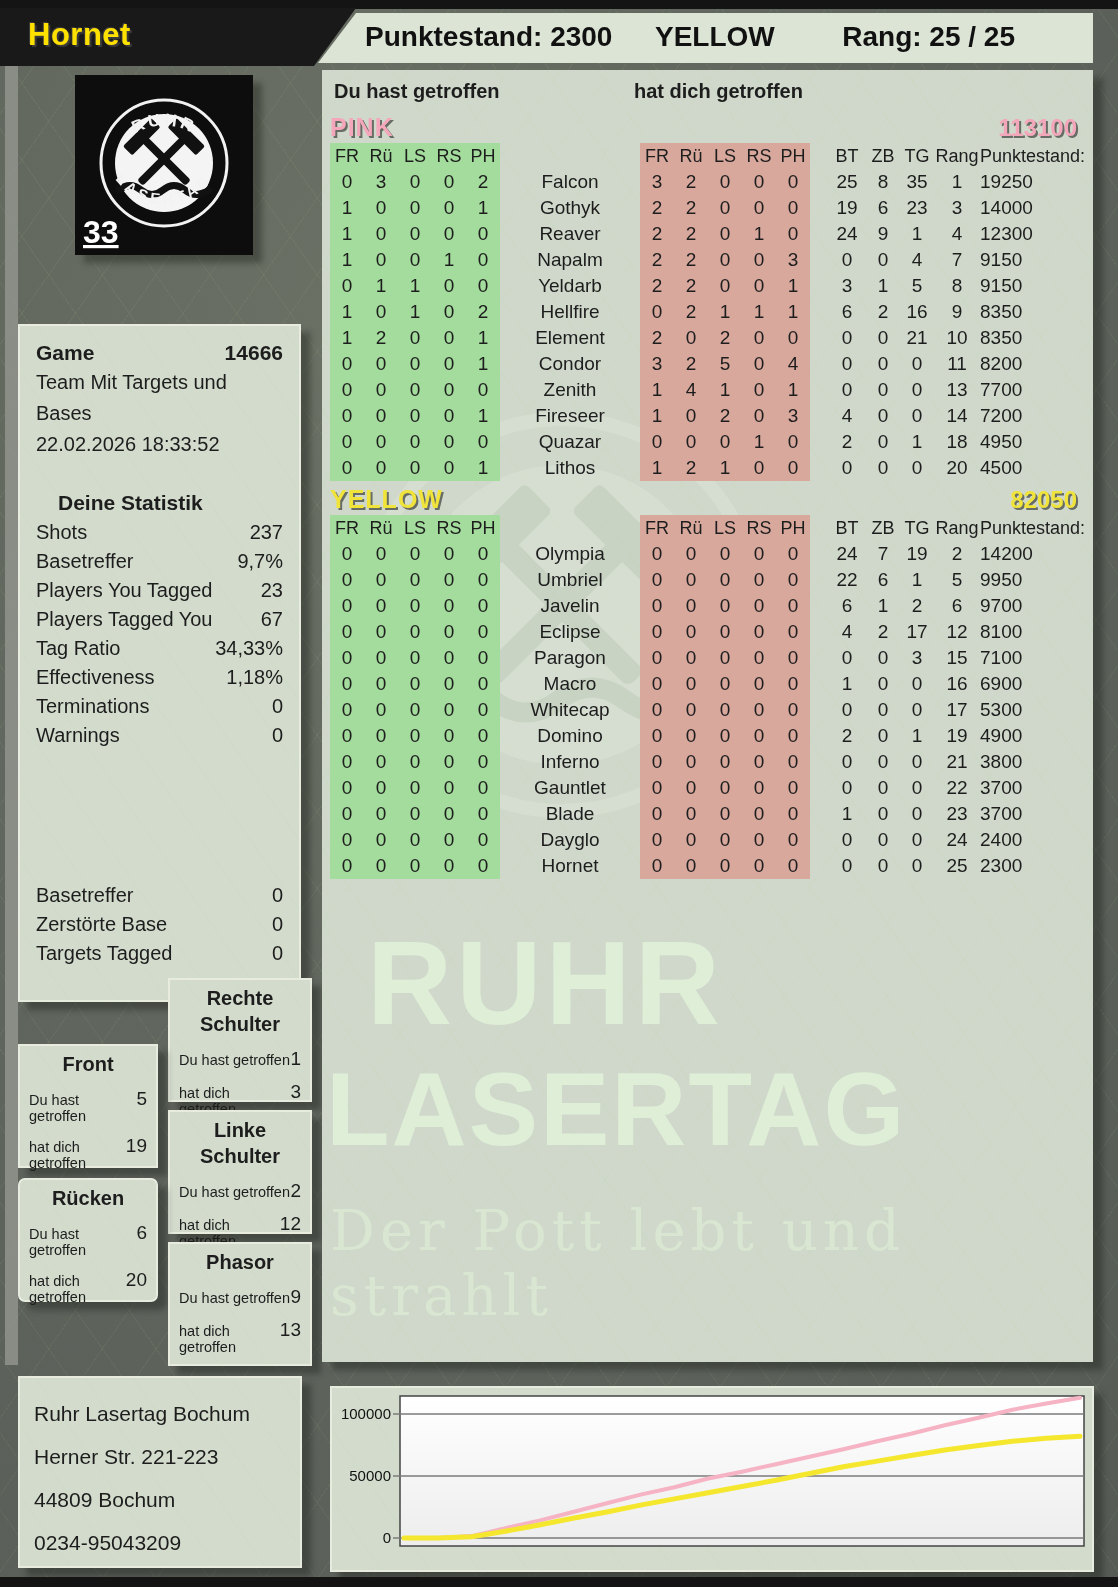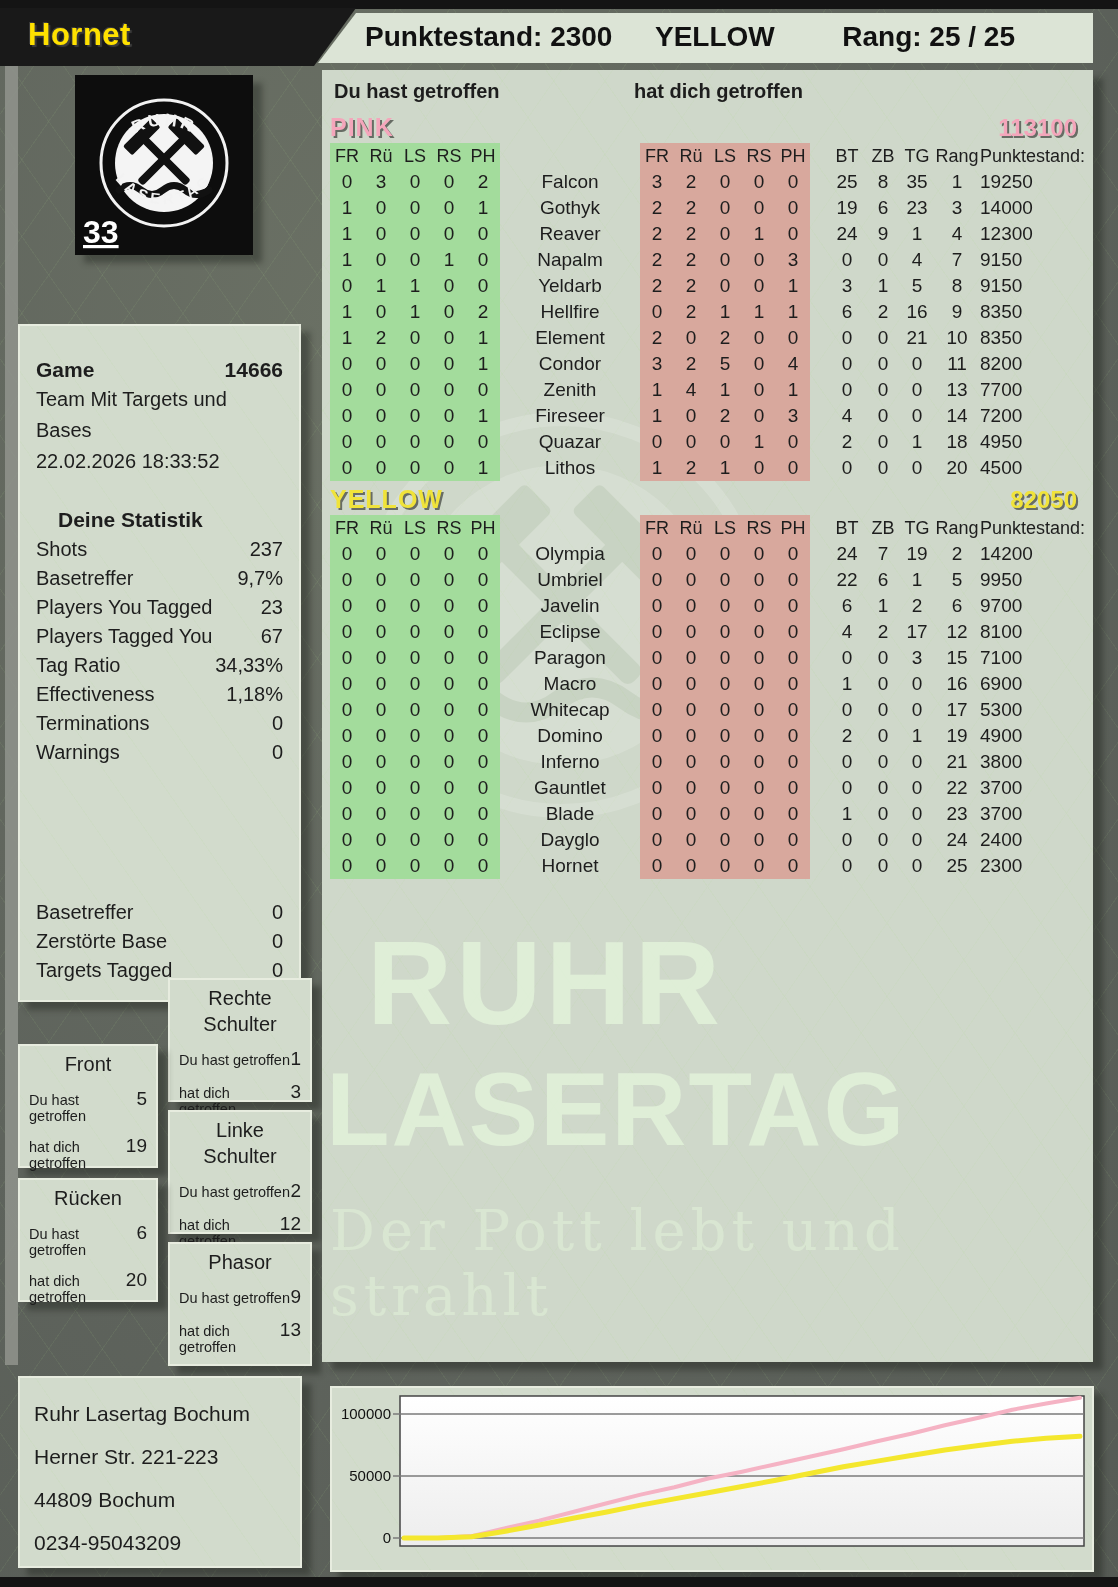--- a/index.html
+++ b/index.html
@@ -29,31 +29,31 @@
 
   
   .box{position:absolute;background:#d2dbcc;border:2px solid #e7ecdf;box-shadow:9px 8px 6px rgba(36,40,34,.45);
     box-sizing:border-box;
     background-image:repeating-linear-gradient(55deg, rgba(200,218,188,.35) 0 1px, transparent 1px 40px);}
 
   
   .logo-box{position:absolute;left:75px;top:75px;width:178px;height:180px;box-shadow:9px 8px 6px rgba(36,40,34,.45);}
 
   
-  .stats-box{left:18px;top:324px;width:283px;height:678px;padding:29px 16px;}
+  .stats-box{left:18px;top:324px;width:283px;height:678px;padding:12px 16px;}
   .kv{display:flex;justify-content:space-between;font-size:20px;line-height:29px;}
   .kv.head{font-weight:bold;font-size:21px;}
   .line20{font-size:20px;line-height:31px;}
   .sec-title{font-weight:bold;font-size:21px;line-height:30px;margin-left:22px;}
   .sp28{height:28px;}
   .arena-group{margin-top:131px;}
 
   
   .zone{width:144px;height:124px;padding:5px 9px;}
-  .zone .ztitle{text-align:center;font-weight:normal;font-size:20px;line-height:26px;}
+  .zone .ztitle{text-align:center;font-weight:bold;font-size:20px;line-height:26px;}
   .zone .zrow{display:flex;justify-content:space-between;align-items:baseline;margin-top:11px;}
   .zone .zl{font-size:14.5px;}
   .zone .zv{font-size:19px;}
 
   
   .address-box{left:18px;top:1376px;width:284px;height:192px;padding:14px 14px;}
   .address-box div{font-size:21px;line-height:43px;}
 
   
   .main-panel{position:absolute;left:322px;top:70px;width:771px;height:1292px;background:#cfd8ca;
@@ -224,21 +224,21 @@
     <div class="ztitle">Linke Schulter</div>
     <div class="zrow">
         <span class="zl">Du hast getroffen</span>
         <span class="zv">2</span>
       </div>
     <div class="zrow">
         <span class="zl">hat dich getroffen</span>
         <span class="zv">12</span>
       </div>
   </div>
-  <div class="box zone" style="left:18px;top:1178px;width:140px;">
+  <div class="box zone" style="left:18px;top:1178px;width:140px;border-radius:7px;">
     <div class="ztitle">Rücken</div>
     <div class="zrow">
         <span class="zl">Du hast getroffen</span>
         <span class="zv">6</span>
       </div>
     <div class="zrow">
         <span class="zl">hat dich getroffen</span>
         <span class="zv">20</span>
       </div>
   </div>

